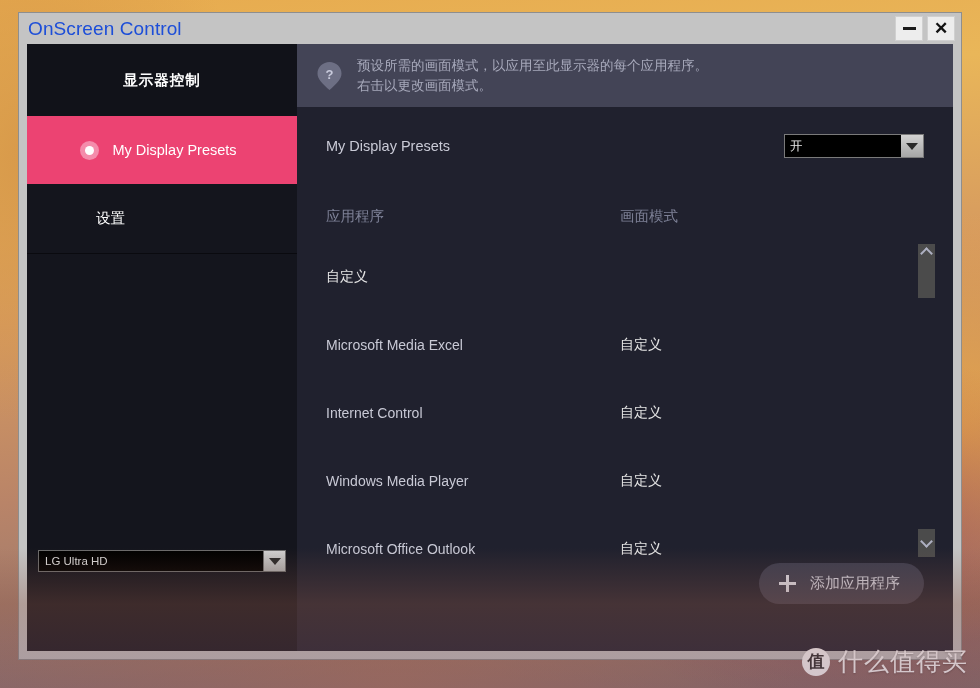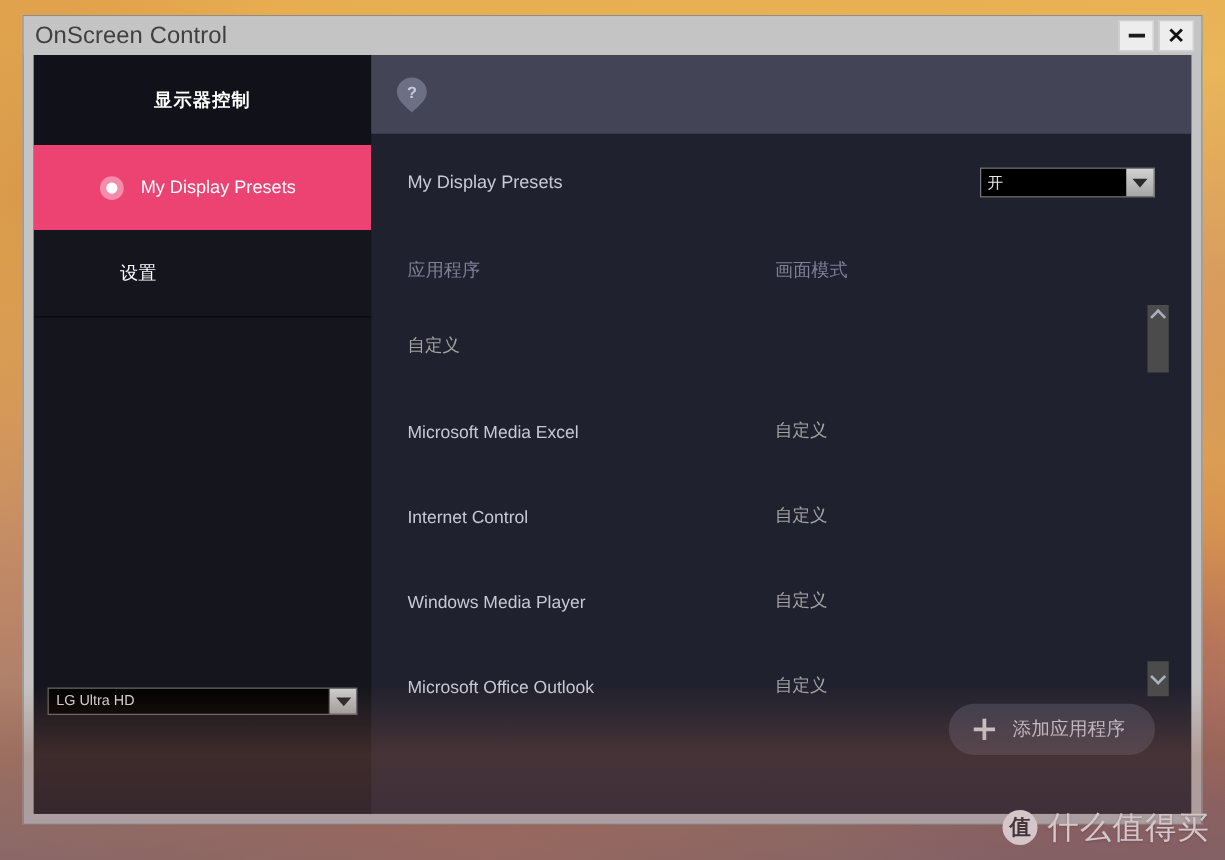--- a/index.html
+++ b/index.html
@@ -49,21 +49,21 @@
   .titlebar {
     height: 31px;
     background: #c4c4c4;
     display: flex;
     align-items: center;
     flex: 0 0 auto;
     padding-left: 9px;
   }
   .titlebar-title {
     font-size: 19px;
-    color: #404040;
+    color: #1d4ed8;
     letter-spacing: 0.1px;
     line-height: 1;
     font-weight: 400;
   }
   .titlebar-spacer { flex: 1 1 auto; }
   .winbtn {
     width: 28px;
     height: 25px;
     margin-right: 4px;
     background: #ededed;
@@ -311,21 +311,21 @@
   }
   .trow .app-name {
     width: 294px;
     flex: 0 0 294px;
     color: #c8c9d5;
     font-size: 14px;
   }
   .trow.first .app-name { color: #e3e4ec; }
   .trow .mode-name {
     flex: 1 1 auto;
-    color: #a3a3a3;
+    color: #e5e5e5;
     font-size: 14px;
   }
 
   
   .scrollbar {
     position: absolute;
     right: 0;
     top: 37px;
     bottom: 0;
     width: 17px;
@@ -475,20 +475,24 @@
 
       <div class="main">
 
         <div class="main-header">
           <span class="help-icon">
             <svg width="27" height="30" viewBox="0 0 27 30">
               <path d="M13.5 1 C20 1 25.5 6 25.5 12.4 C25.5 18.4 20 23 13.5 29 C7 23 1.5 18.4 1.5 12.4 C1.5 6 7 1 13.5 1 Z" fill="#6d6f84"></path>
               <text x="13.5" y="17.5" font-size="13" font-family="Liberation Sans, sans-serif" font-weight="700" fill="#c9cbdc" text-anchor="middle">?</text>
             </svg>
           </span>
+          <span class="header-text">
+            <div>预设所需的画面模式，以应用至此显示器的每个应用程序。</div>
+            <div>右击以更改画面模式。</div>
+          </span>
         </div>
 
         <div class="main-inner">
 
           <div class="preset-row">
             <span class="preset-label">My Display Presets</span>
             <span class="preset-select">
               <span class="psel-text">开</span>
               <span class="psel-arrow">
                 <span class="tri-down"></span>

